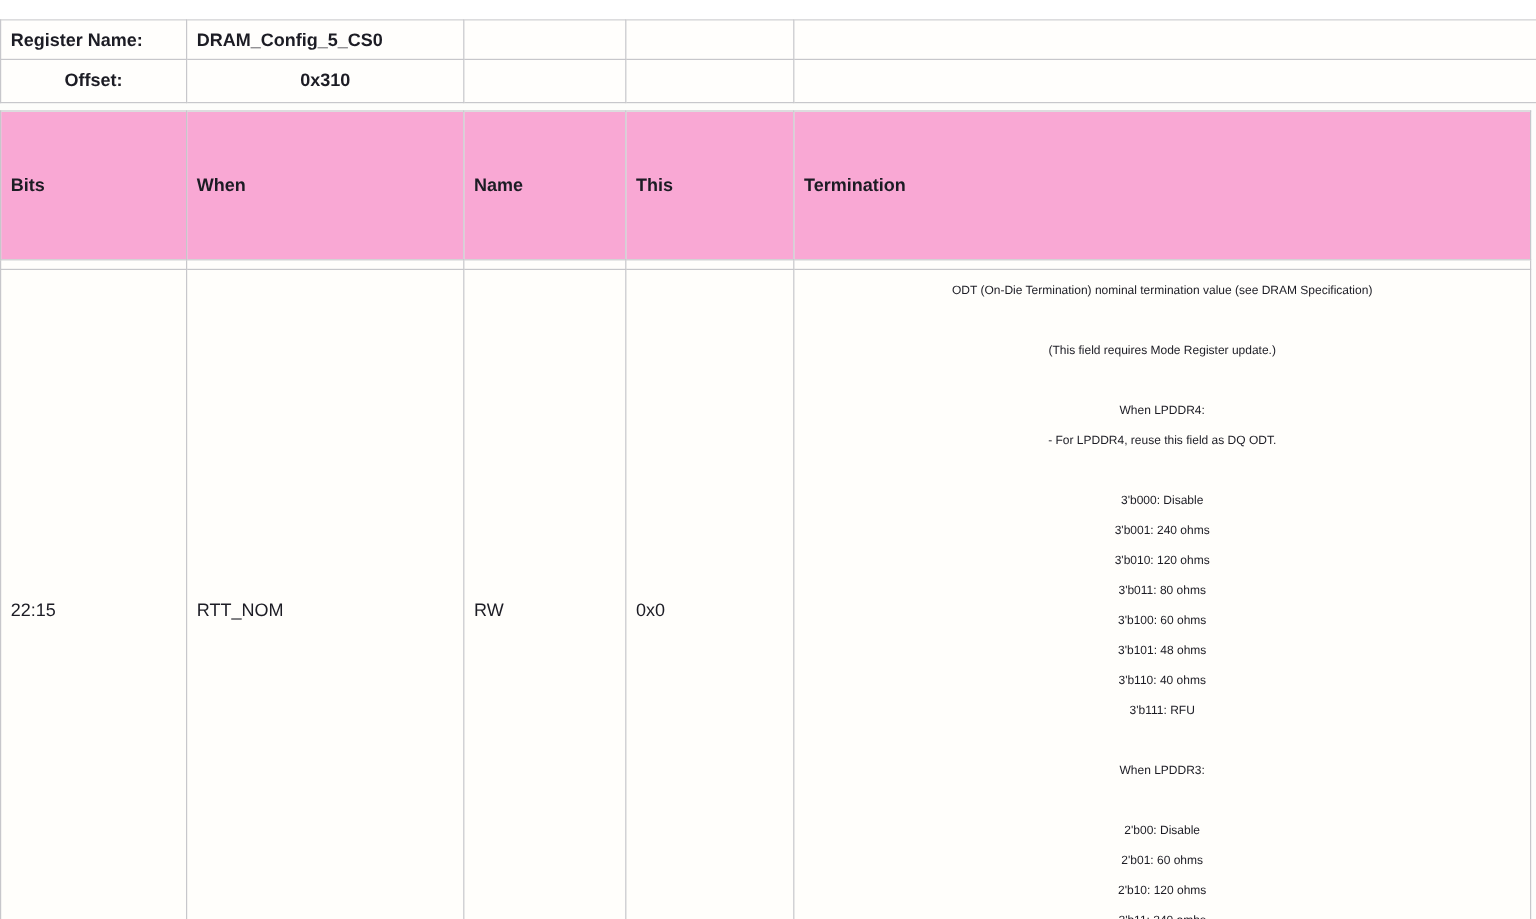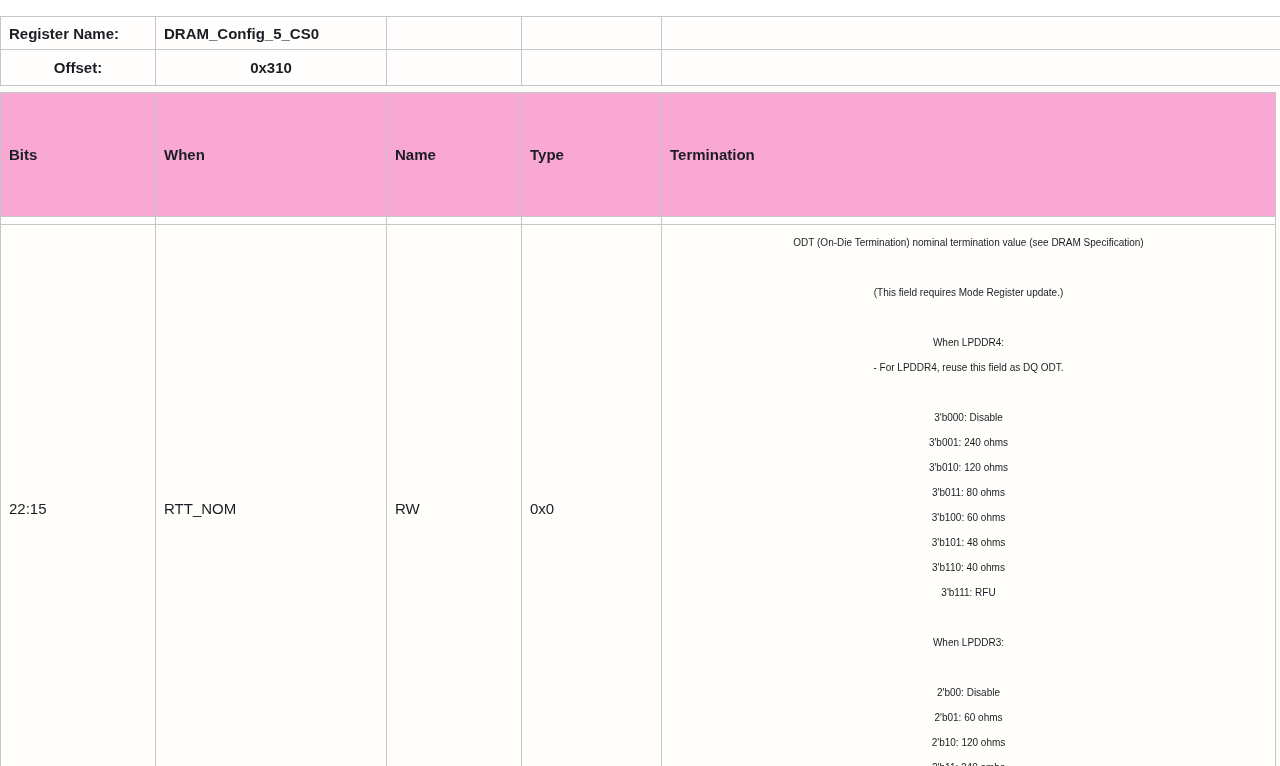--- a/index.html
+++ b/index.html
@@ -114,21 +114,21 @@
         <col style="width:231px">
         <col style="width:135px">
         <col style="width:140px">
         <col>
     </colgroup>
     <tbody>
       <tr>
         <th>Bits</th>
         <th>When</th>
         <th>Name</th>
-        <th>Type</th>
+        <th>This</th>
         <th>Termination</th>
       </tr>
       <tr class="spacer">
         <td></td>
         <td></td>
         <td></td>
         <td></td>
         <td></td>
       </tr>
       <tr class="body-row">

